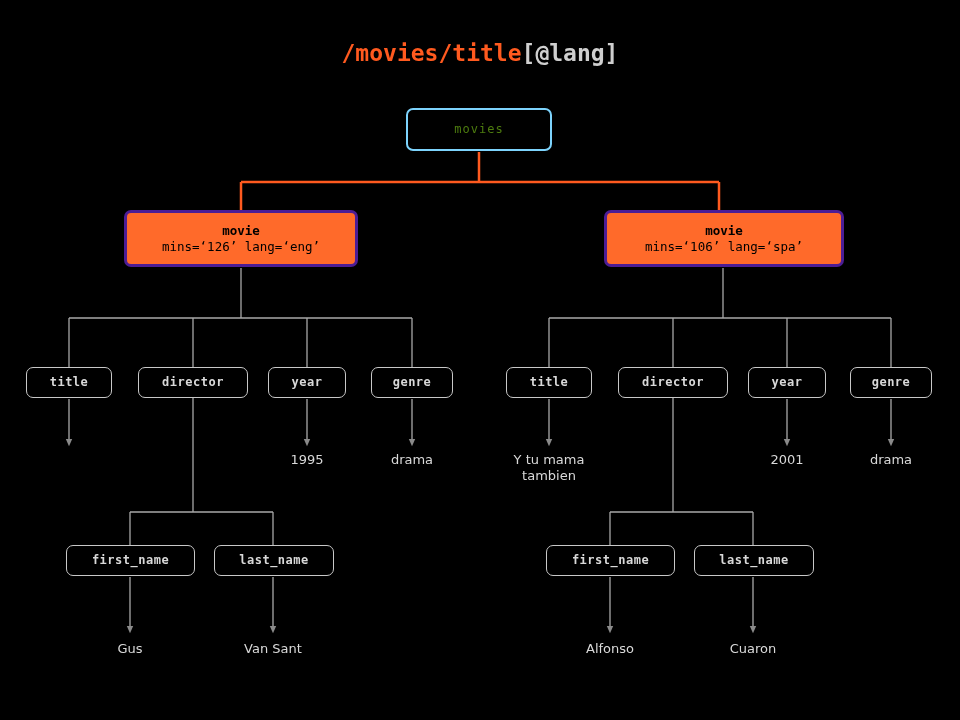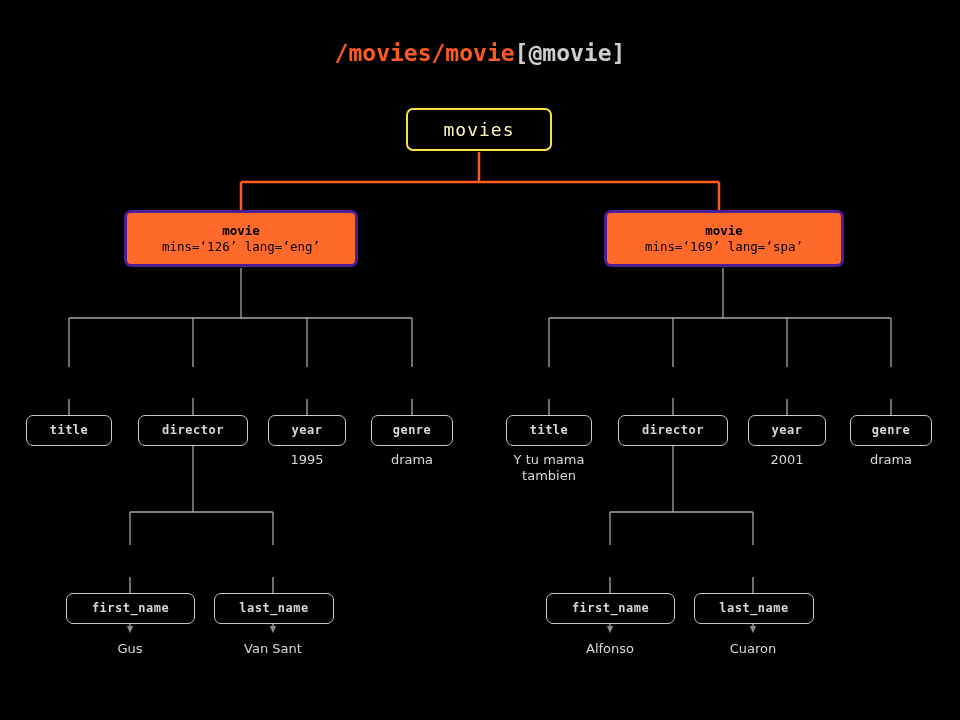--- a/index.html
+++ b/index.html
@@ -38,25 +38,25 @@
     display: flex;
     flex-direction: column;
     align-items: center;
     justify-content: center;
     border-radius: 7px;
     text-align: center;
     white-space: pre;
     line-height: 1.22;
   }
   .node-root {
-    border: 2px solid #fde047;
-    background: #000000;
-    color: #fef9c3;
-    font-family: "DejaVu Sans Mono", monospace;
-    font-size: 18px;
+    border: 2px solid #7dd3fc;
+    background: #000000;
+    color: #4d7c0f;
+    font-family: "DejaVu Sans Mono", monospace;
+    font-size: 12px;
     letter-spacing: 1px;
   }
   .node-movie {
     border: 3px solid #4c1d95;
     background: #ff6a2a;
     color: #000000;
     font-family: "DejaVu Sans Mono", monospace;
     font-size: 12.5px;
     font-weight: bold;
     text-align: right;
@@ -66,21 +66,20 @@
     font-size: 12.5px;
   }
   .node-el {
     border: 1.5px solid #c8c8c8;
     background: #000000;
     color: #d9d9d9;
     font-family: "DejaVu Sans Mono", monospace;
     font-size: 12px;
     font-weight: bold;
     letter-spacing: 0.5px;
-    margin-top: 48px;
   }
   .leaf-text {
     position: absolute;
     text-align: center;
     color: #d9d9d9;
     font-family: "DejaVu Sans", sans-serif;
     font-size: 13px;
     line-height: 1.25;
     white-space: pre-line;
   }
@@ -92,21 +91,21 @@
     width: 960px;
     height: 720px;
     pointer-events: none;
   }
 </style>
 </head>
 <body>
 
 <div id="stage">
 
-  <div class="title"><span>/movies/movie</span><span class="dim">[@movie]</span></div>
+  <div class="title"><span>/movies/title</span><span class="dim">[@lang]</span></div>
 
   <svg class="edges" viewBox="0 0 960 720">
     <defs>
       <marker id="arrowGray" markerWidth="8" markerHeight="8" refX="4" refY="4" orient="auto" markerUnits="userSpaceOnUse">
         <path d="M0,0.8 L7.2,4 L0,7.2 z" fill="#8a8a8a"></path>
       </marker>
     </defs>
 
     <g stroke="#ff5a1f" stroke-width="2.5" fill="none">
       <path d="M479,152 L479,182"></path>
@@ -165,21 +164,21 @@
     <span>movies</span>
   </div>
 
   <div class="node node-movie" style="left:124px; top:210px; width:234px; height:57px;">
     <span>movie</span>
     <span class="attrs">mins=‘126’ lang=‘eng’</span>
   </div>
 
   <div class="node node-movie" style="left:604px; top:210px; width:240px; height:57px;">
     <span>movie</span>
-    <span class="attrs">mins=‘169’ lang=‘spa’</span>
+    <span class="attrs">mins=‘106’ lang=‘spa’</span>
   </div>
 
   <div class="node node-el" style="left:26px; top:367px; width:86px; height:31px;">
     <span>title</span>
   </div>
   <div class="node node-el" style="left:138px; top:367px; width:110px; height:31px;">
     <span>director</span>
   </div>
   <div class="node node-el" style="left:268px; top:367px; width:78px; height:31px;">
     <span>year</span>

